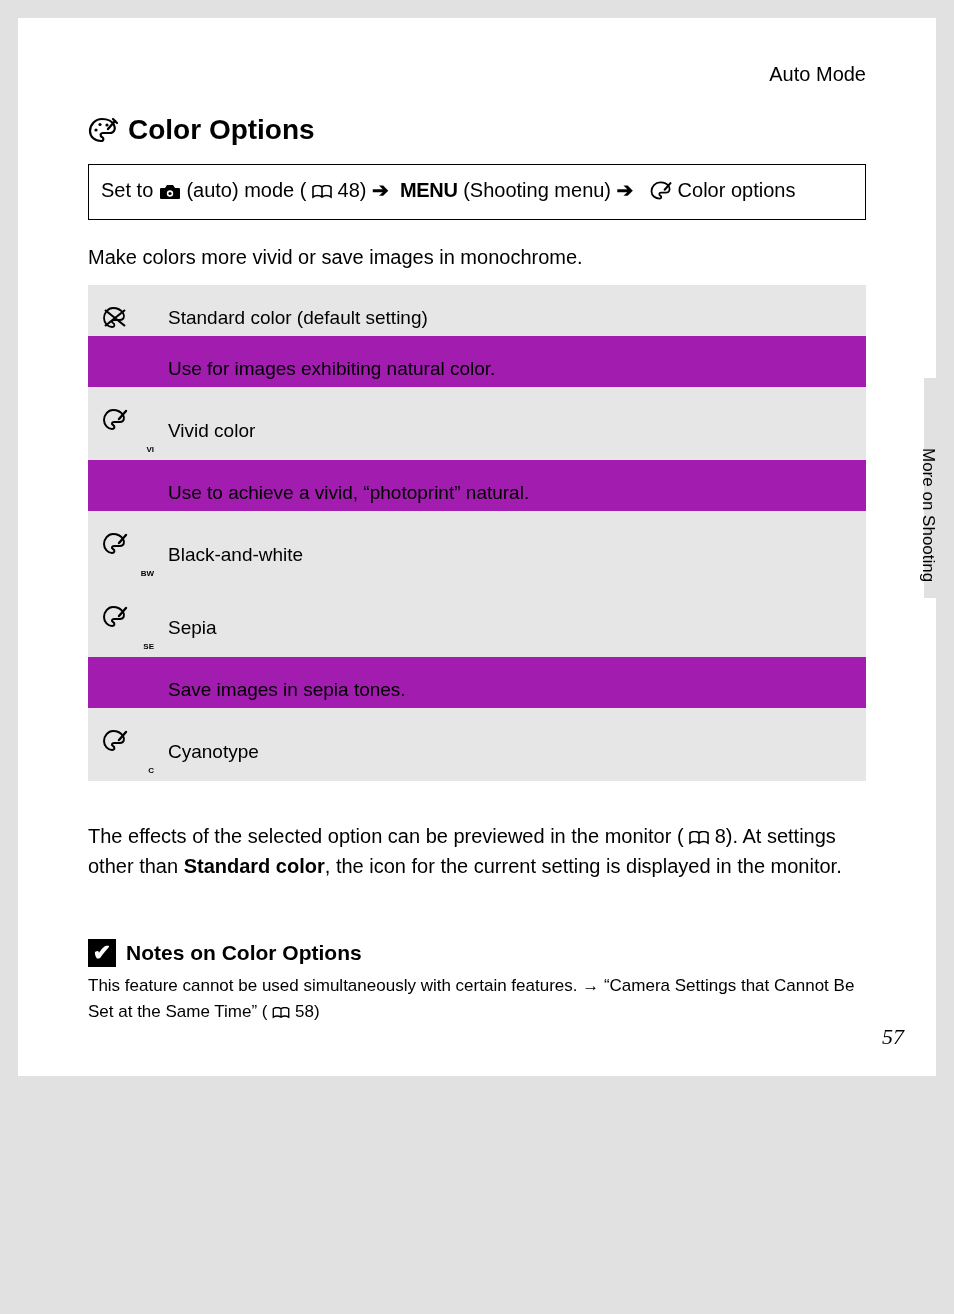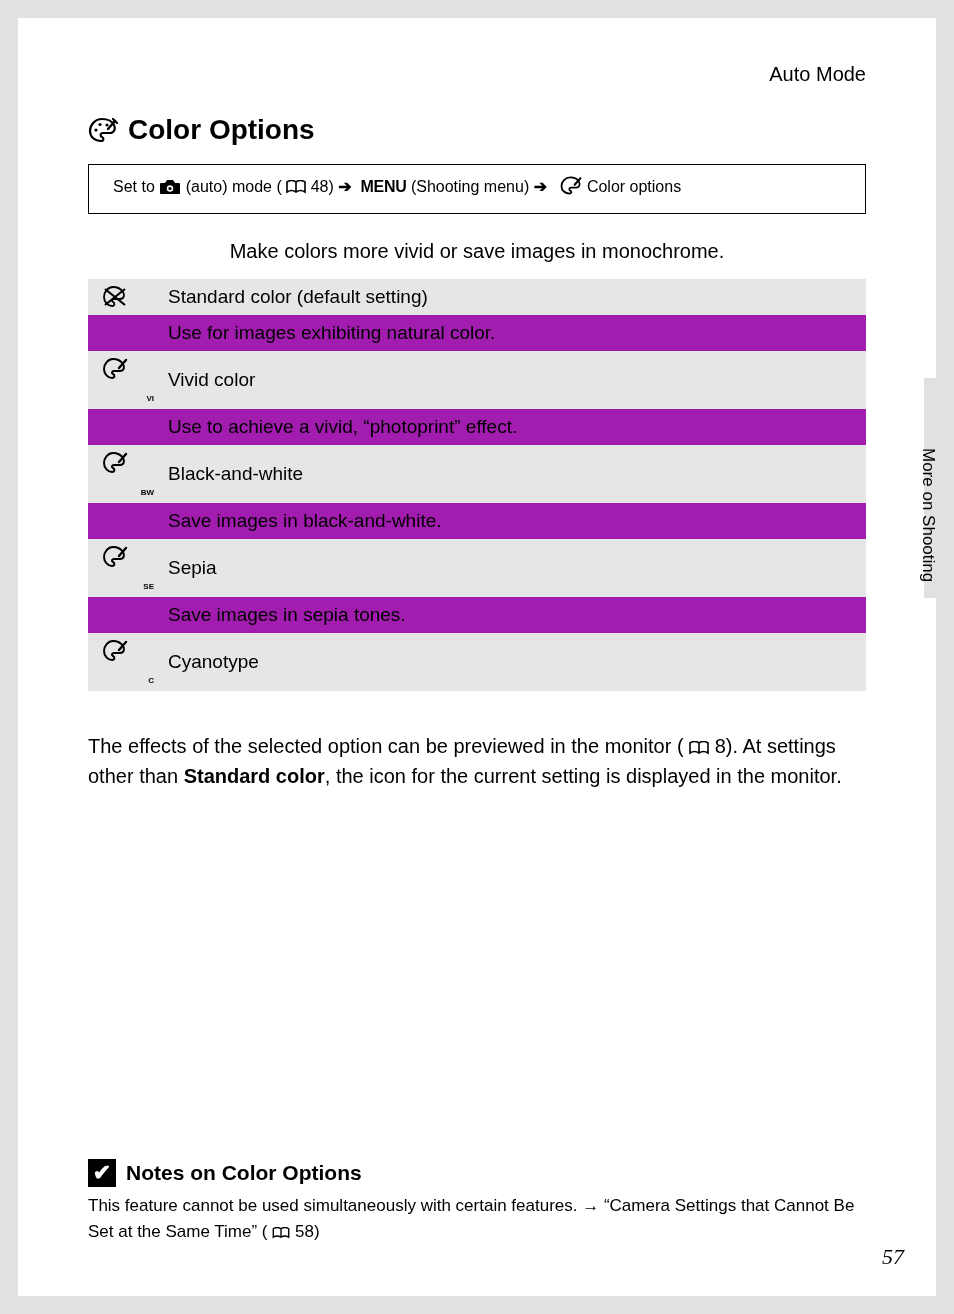--- a/index.html
+++ b/index.html
@@ -1,21 +1,21 @@
 <!DOCTYPE html>
 <html><head>
 <meta charset="utf-8">
 <style>
   * { box-sizing: border-box; margin: 0; padding: 0; }
   html, body { width: 954px; height: 1314px; font-family: "Segoe UI", "Helvetica Neue", Arial, sans-serif; }
   body { background: #e1e1e1; position: relative; }
   .page {
     position: absolute;
     left: 18px; top: 18px;
-    width: 918px; height: 1278px;
+    width: 918px; height: 1058px;
     background: #ffffff;
   }
   .content {
     position: relative;
     width: 100%; height: 100%;
     padding: 45px 70px 55px 70px;
   }
   .header-label {
     text-align: right;
     font-size: 20px;
@@ -31,42 +31,42 @@
     gap: 10px;
   }
   .palette-icon {
     width: 30px; height: 26px;
     display: inline-flex;
     align-items: center;
     justify-content: center;
   }
   .breadcrumb-box {
     border: 1px solid #000;
-    padding: 10px 12px 14px 24px;
-    font-size: 16px;
+    padding: 10px 12px 14px 12px;
+    font-size: 20px;
     line-height: 1.5;
     margin-bottom: 26px;
   }
   .breadcrumb-box .icon-inline {
     display: inline-block;
     vertical-align: -3px;
   }
   .arrow { font-weight: 600; }
   .menu-word { font-family: "Arial Narrow", Arial, sans-serif; font-weight: 700; letter-spacing: -0.3px; }
-  .intro { font-size: 20px; margin-bottom: 16px; text-align: center; }
+  .intro { font-size: 20px; margin-bottom: 16px; }
   table.options {
     width: 100%;
     border-collapse: collapse;
     font-size: 19px;
     margin-bottom: 24px;
   }
   table.options tr.title-row td { background: #e6e6e6; }
   table.options tr.desc-row td { background: #a21caf; }
   table.options td {
-    padding: 7px 10px 7px 10px;
+    padding: 22px 10px 7px 10px;
     vertical-align: middle;
   }
   table.options td.icon-cell { width: 70px; text-align: right; padding-left: 14px; padding-right: 0; }
   table.options td.spacer-cell { width: 70px; }
   table.options tr.desc-row td.text-cell { color: #000; }
   .para {
     font-size: 20px;
     line-height: 1.5;
     margin-top: 40px;
   }
@@ -199,35 +199,31 @@
         <td class="icon-cell">
           <svg width="26" height="22" viewBox="0 0 26 22">
                 <path d="M11 1 C6 1 2 6 2 11 C2 16 6 20 10 20 C13 20 13 17 11 16 C9 15 10 13 12 13 L18 13 C22 13 23 9 21 6 C19 3 15 1 11 1 Z" fill="none" stroke="#000" stroke-width="2"></path>
                 <path d="M17 10 L24 2" stroke="#000" stroke-width="2.4" stroke-linecap="round"></path>
               </svg><span class="small-sub">VI</span>
         </td>
         <td class="text-cell">Vivid color</td>
       </tr>
       <tr class="desc-row">
         <td class="spacer-cell"></td>
-        <td class="text-cell">Use to achieve a vivid, “photoprint” effect.</td>
+        <td class="text-cell">Use to achieve a vivid, “photoprint” natural.</td>
       </tr>
 
       <tr class="title-row">
         <td class="icon-cell">
           <svg width="26" height="22" viewBox="0 0 26 22">
                 <path d="M11 1 C6 1 2 6 2 11 C2 16 6 20 10 20 C13 20 13 17 11 16 C9 15 10 13 12 13 L18 13 C22 13 23 9 21 6 C19 3 15 1 11 1 Z" fill="none" stroke="#000" stroke-width="2"></path>
                 <path d="M17 10 L24 2" stroke="#000" stroke-width="2.4" stroke-linecap="round"></path>
               </svg><span class="small-sub">BW</span>
         </td>
         <td class="text-cell">Black-and-white</td>
-      </tr>
-      <tr class="desc-row">
-        <td class="spacer-cell"></td>
-        <td class="text-cell">Save images in black-and-white.</td>
       </tr>
 
       <tr class="title-row">
         <td class="icon-cell">
           <svg width="26" height="22" viewBox="0 0 26 22">
                 <path d="M11 1 C6 1 2 6 2 11 C2 16 6 20 10 20 C13 20 13 17 11 16 C9 15 10 13 12 13 L18 13 C22 13 23 9 21 6 C19 3 15 1 11 1 Z" fill="none" stroke="#000" stroke-width="2"></path>
                 <path d="M17 10 L24 2" stroke="#000" stroke-width="2.4" stroke-linecap="round"></path>
               </svg><span class="small-sub">SE</span>
         </td>
         <td class="text-cell">Sepia</td>

